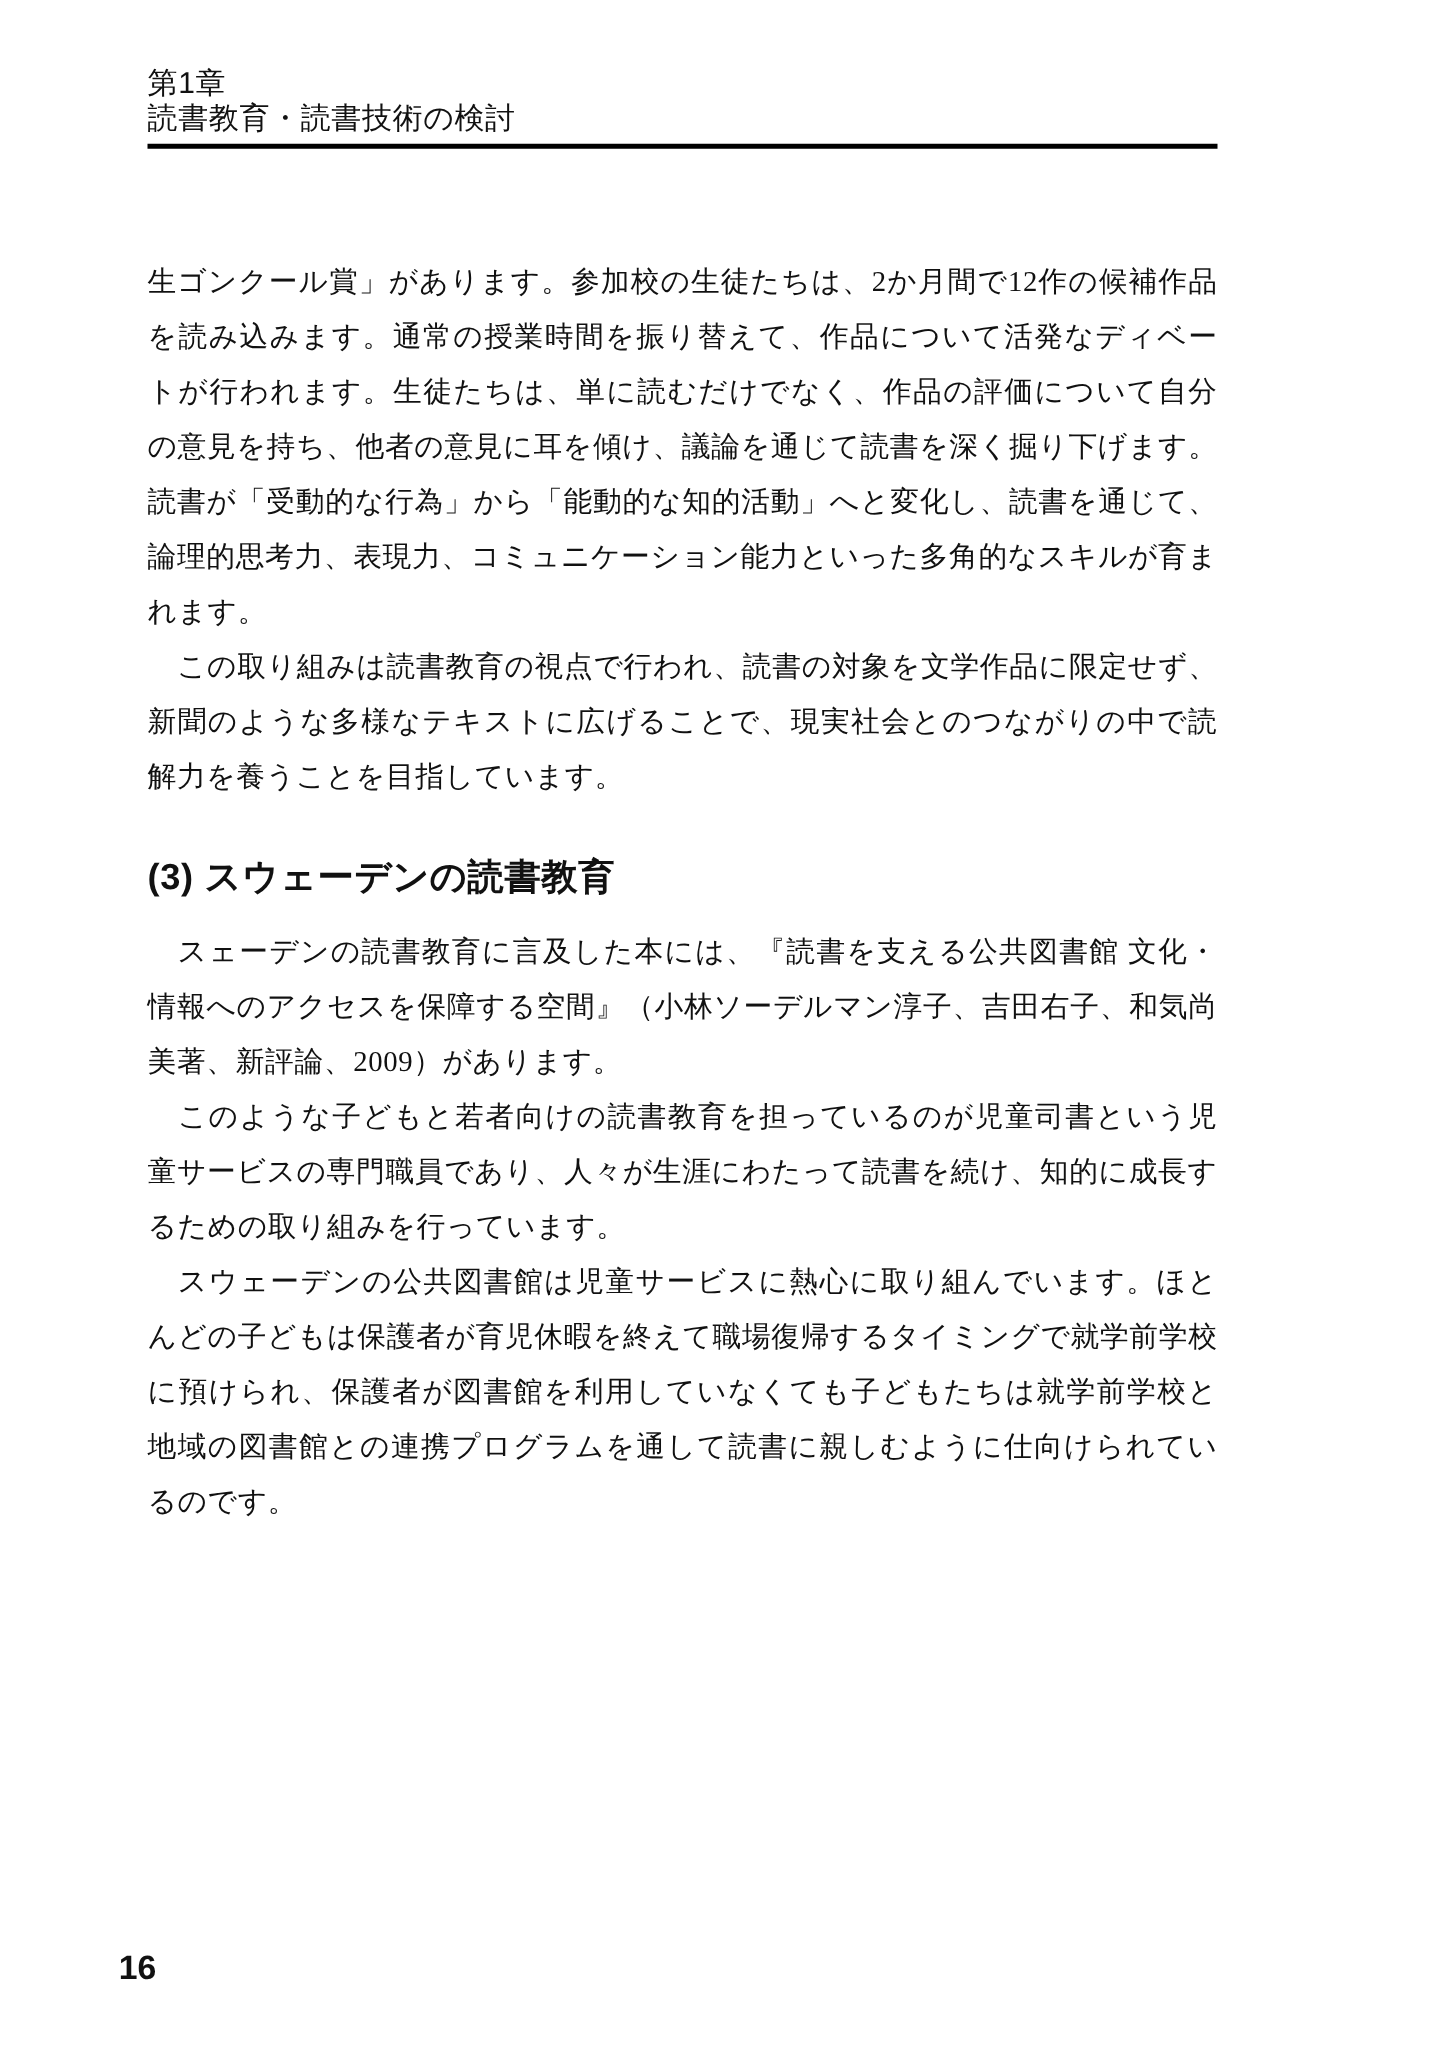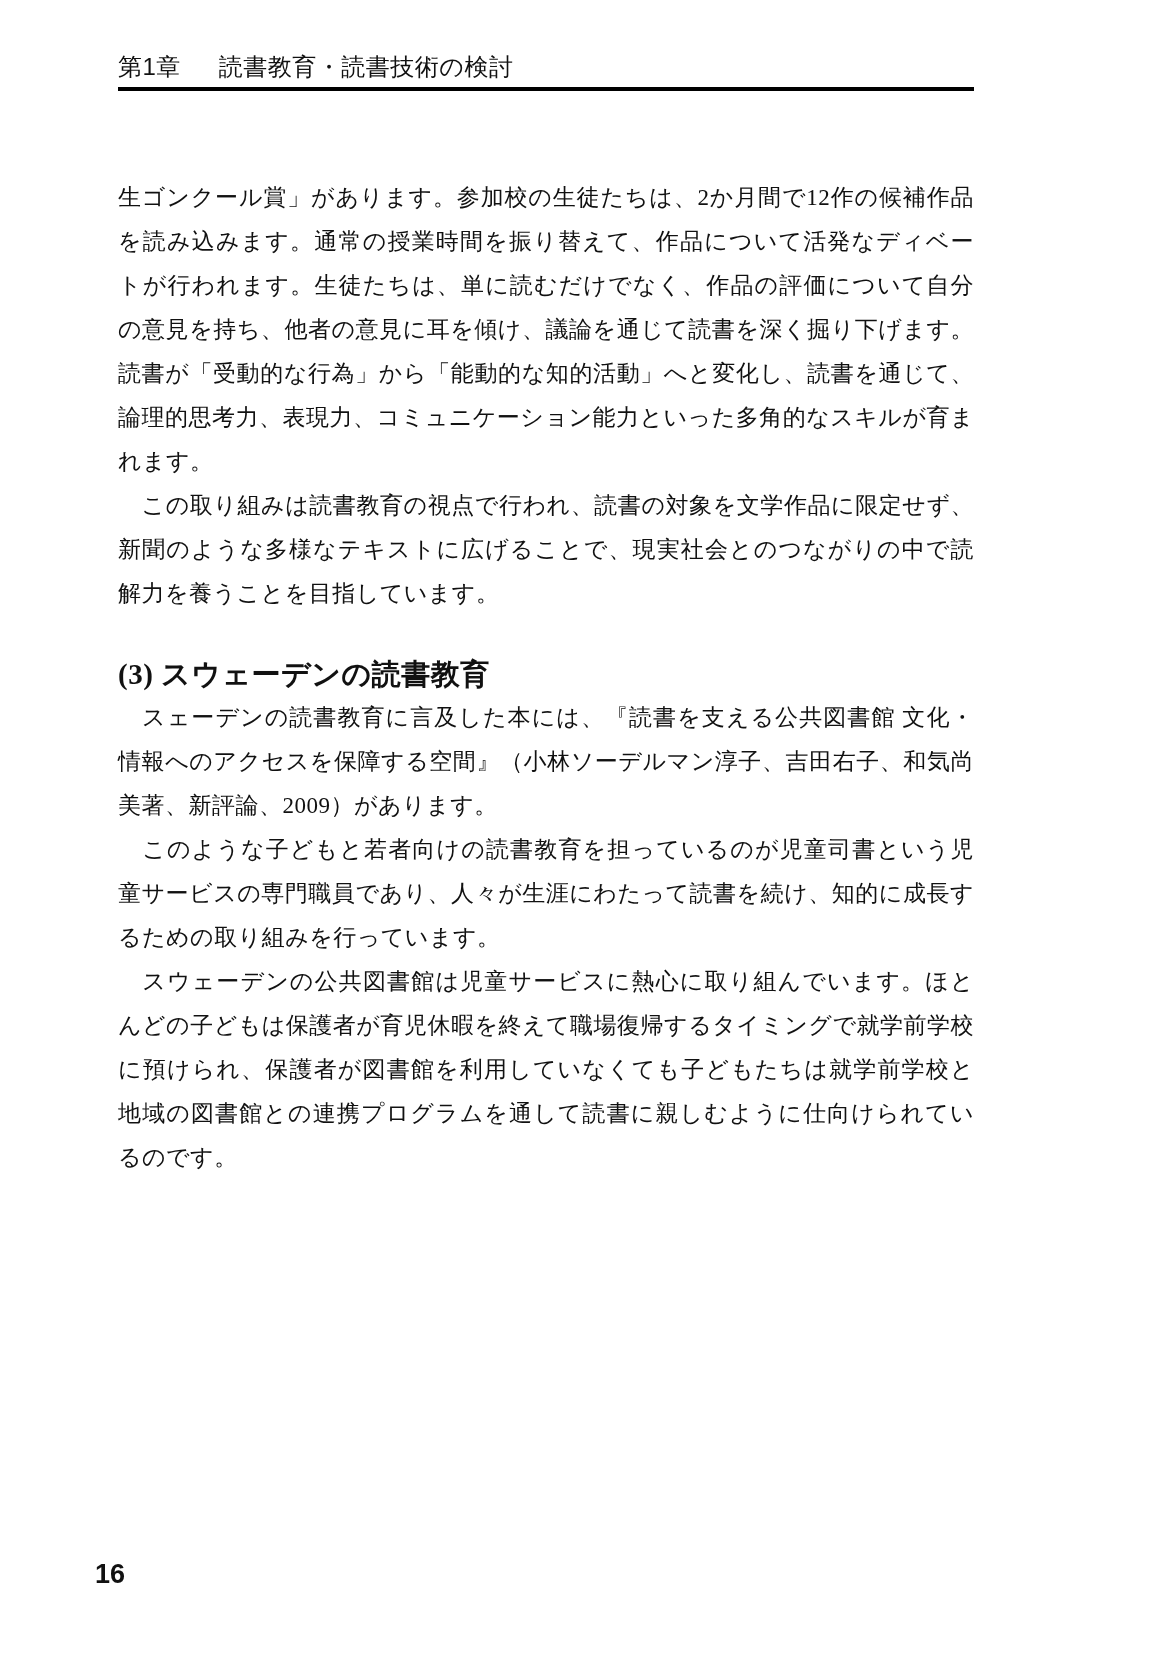--- a/index.html
+++ b/index.html
@@ -27,40 +27,41 @@
     display: flex;
     align-items: baseline;
     padding-top: 53px;
     padding-bottom: 6px;
     border-bottom: 4px solid #000000;
     font-family: "Liberation Sans", "DejaVu Sans", sans-serif;
     font-size: 24px;
     line-height: 28px;
     letter-spacing: 0.5px;
     white-space: nowrap;
+    flex-direction: column;
   }
   .running-head .chapter-label {
     margin-right: 38px;
   }
   
   .body-text {
     margin-top: 85px;
   }
   .body-text p {
     margin: 0;
     font-family: "Liberation Serif", "DejaVu Serif", serif;
     font-size: 23px;
     line-height: 44px;
     text-align: justify;
     text-justify: inter-ideograph;
     letter-spacing: 0.5px;
   }
   .section-heading {
-    margin: 36px 0 0 0;
-    font-family: Liberation Serif, serif;
+    margin: 36px 0 16px 0;
+    font-family: Liberation Sans, sans-serif;
     font-weight: bold;
     font-size: 29px;
     line-height: 44px;
     letter-spacing: 0.5px;
   }
   
   .folio {
     position: absolute;
     left: 95px;
     top: 1558px;

